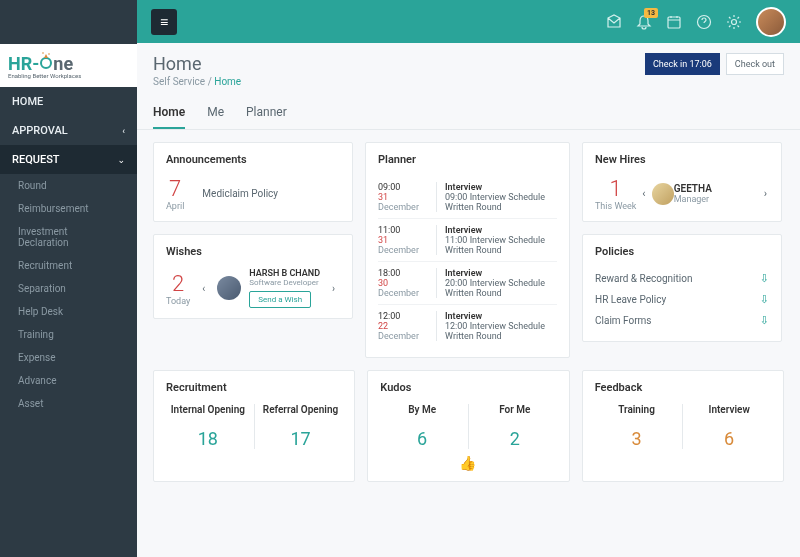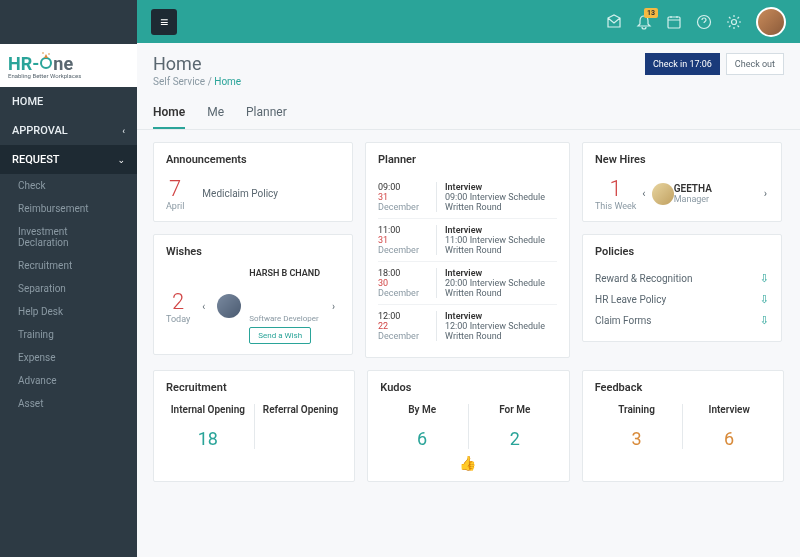--- a/index.html
+++ b/index.html
@@ -43,21 +43,21 @@
 .ann-body { display: flex; align-items: center; gap: 18px; }
 .date-big { text-align: center; }
 .date-num { font-size: 22px; color: #d14545; font-weight: 300; }
 .date-month { font-size: 9px; color: #8a99a3; }
 .ann-text { font-size: 10px; color: #5a6770; }
 .wish-body { display: flex; align-items: center; gap: 8px; }
 .wish-nav { font-size: 10px; color: #5a6770; cursor: pointer; padding: 4px; }
 .wish-person { display: flex; align-items: center; gap: 8px; font-size: 9px; }
 .wish-avatar { width: 24px; height: 24px; border-radius: 50%; background: linear-gradient(135deg,#7a8aa0,#4a5a70); }
 .wish-name { font-weight: 600; color: #333; }
-.wish-role { color: #8a99a3; font-size: 8px; margin-top: 36px; }
+.wish-role { color: #8a99a3; font-size: 8px; }
 .send-wish { margin-top: 4px; border: 1px solid #2aa499; color: #2aa499; background: #fff; font-size: 8px; padding: 3px 8px; cursor: pointer; border-radius: 2px; }
 .planner-item { display: flex; gap: 10px; padding: 6px 0; border-bottom: 1px solid #f0f2f4; font-size: 9px; }
 .planner-item:last-child { border-bottom: none; }
 .planner-time { width: 48px; }
 .p-time { color: #333; }
 .p-date-red { color: #d14545; }
 .p-date-gray { color: #8a99a3; }
 .planner-desc { flex: 1; color: #5a6770; border-left: 1px solid #e5e9ec; padding-left: 8px; }
 .p-desc-title { font-weight: 600; color: #333; }
 .hire-body { display: flex; align-items: center; gap: 4px; }
@@ -103,21 +103,21 @@
       <span>HOME</span>
     </div>
   <div class="nav-item top">
       <span>APPROVAL</span>
       <span class="chevron">‹</span>
     </div>
   <div class="nav-item top active">
       <span>REQUEST</span>
       <span class="chevron">⌄</span>
     </div>
-  <div class="sub-nav-item">Check</div>
+  <div class="sub-nav-item">Round</div>
   <div class="sub-nav-item">Reimbursement</div>
   <div class="sub-nav-item">Investment Declaration</div>
   <div class="sub-nav-item">Recruitment</div>
   <div class="sub-nav-item">Separation</div>
   <div class="sub-nav-item">Help Desk</div>
   <div class="sub-nav-item">Training</div>
   <div class="sub-nav-item">Expense</div>
   <div class="sub-nav-item">Advance</div>
   <div class="sub-nav-item">Asset</div>
 </div>
@@ -309,20 +309,21 @@
       <div class="card">
         <div class="card-title">Recruitment</div>
         <div class="stats-row">
           <div class="stat">
             <div class="stat-label">Internal Opening</div>
             <div class="stat-value">18</div>
           </div>
           <div class="divider-v"></div>
           <div class="stat">
             <div class="stat-label">Referral Opening</div>
+            <div class="stat-value">17</div>
           </div>
         </div>
       </div>
       <div class="card">
         <div class="card-title">Kudos</div>
         <div class="stats-row">
           <div class="stat">
             <div class="stat-label">By Me</div>
             <div class="stat-value">6</div>
           </div>

